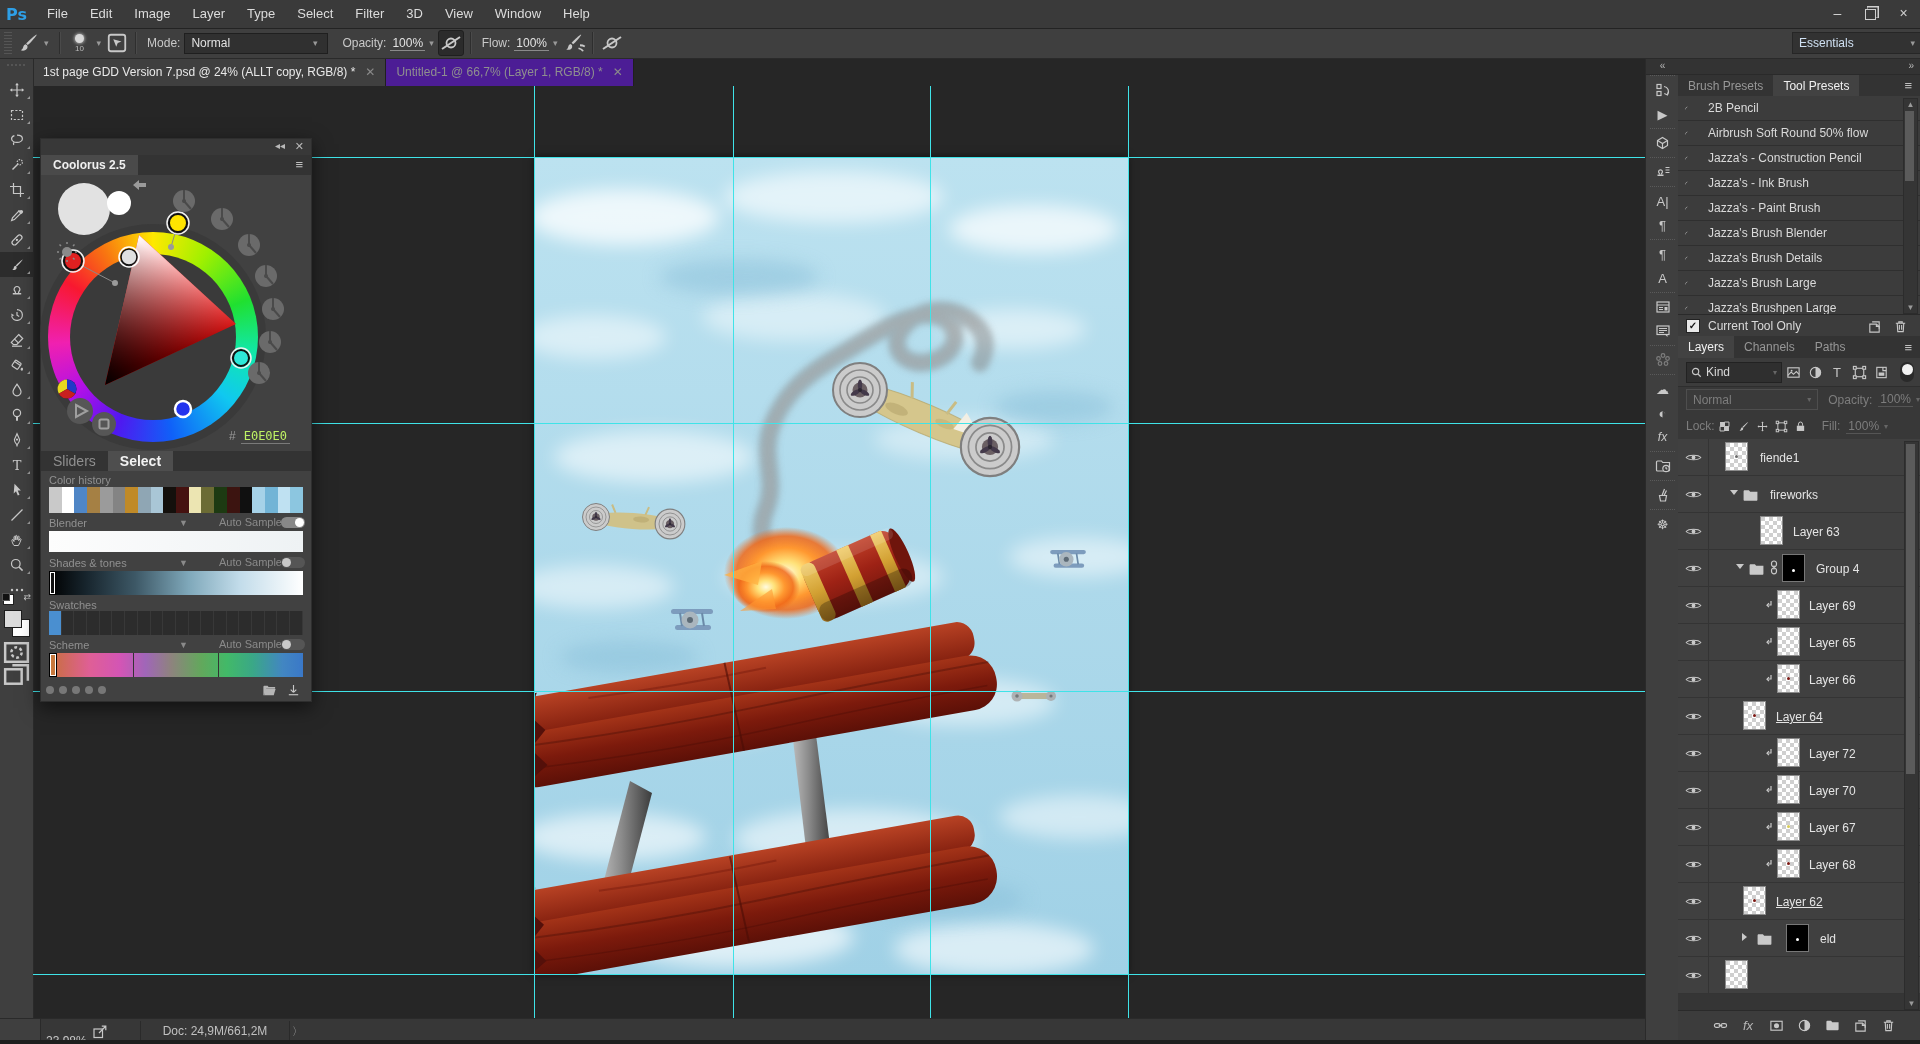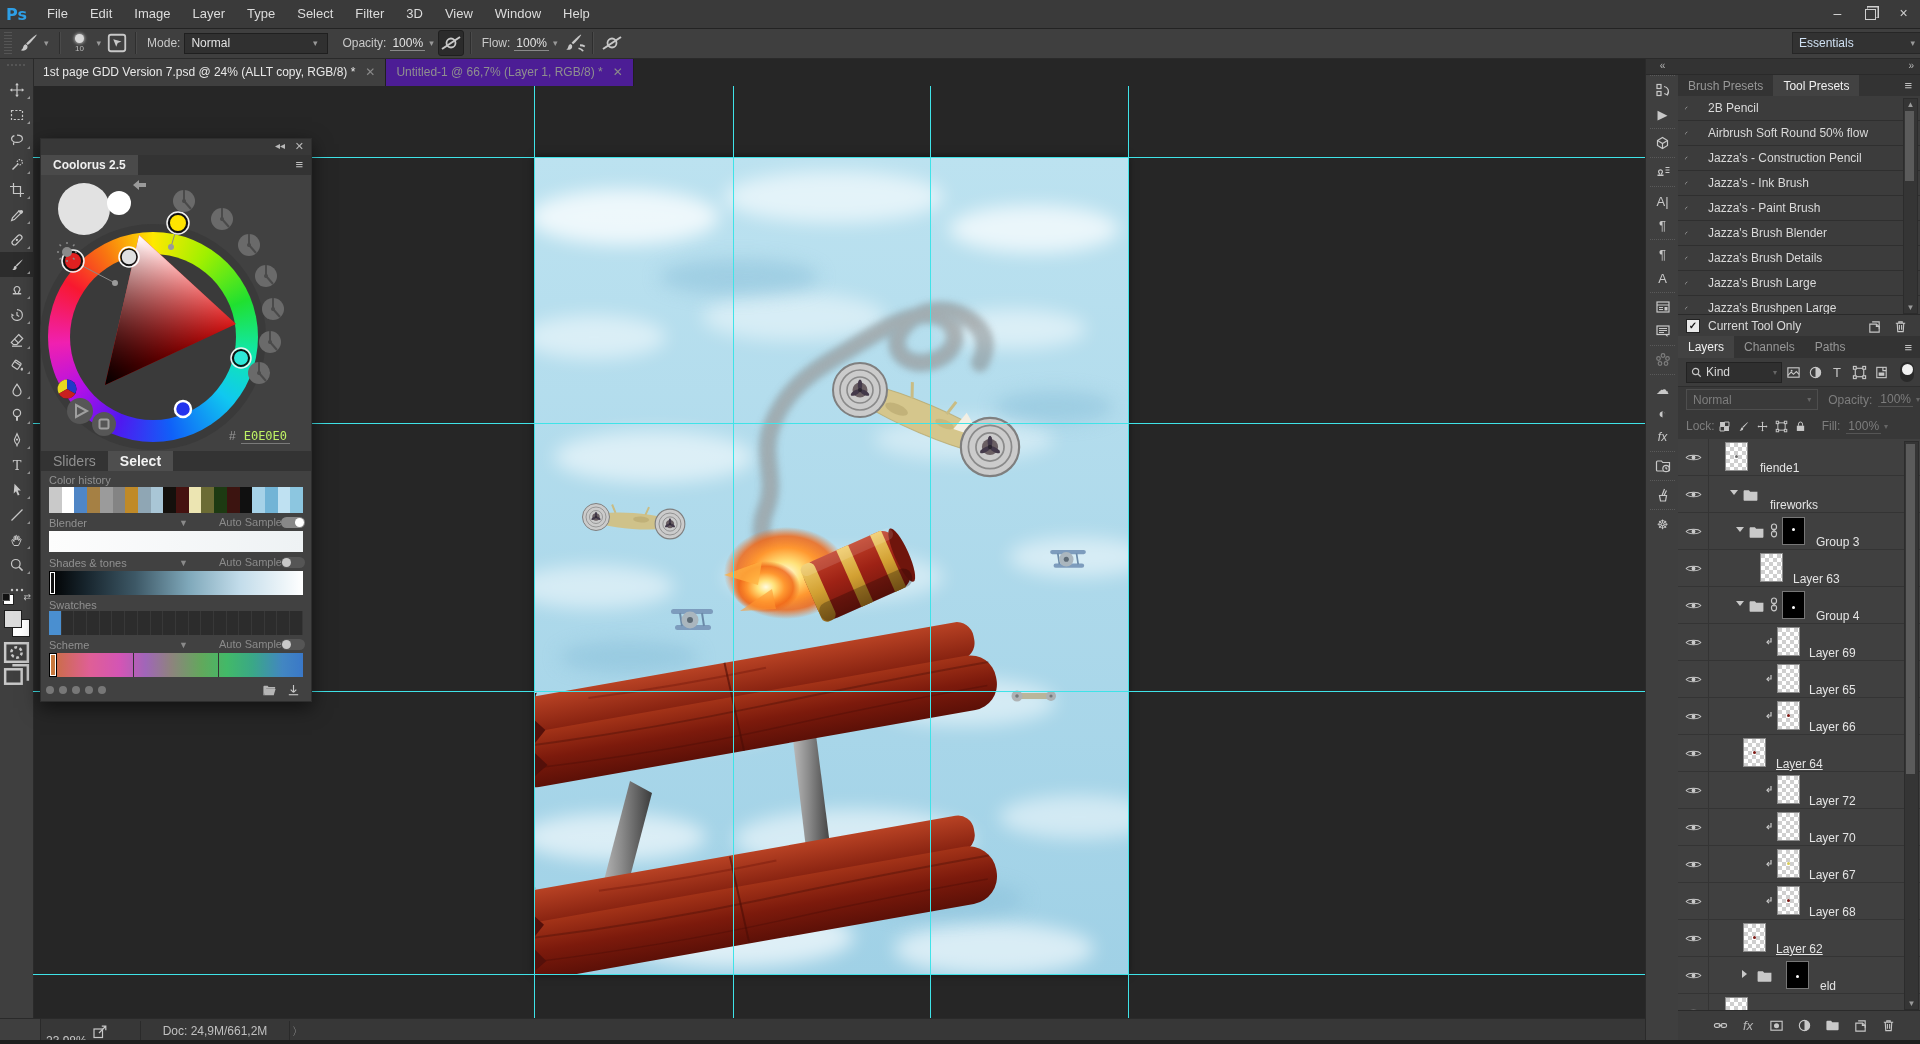--- a/index.html
+++ b/index.html
@@ -136,21 +136,21 @@
   .l-chev.open{border-left:4px solid transparent;border-right:4px solid transparent;border-top:5px solid #c9c9c9}
   .l-chev.closed{border-top:4px solid transparent;border-bottom:4px solid transparent;border-left:5px solid #c9c9c9;top:13px}
   .l-folder{position:absolute;top:11px;width:17px;height:13px}
   .l-chain{position:absolute;top:10px;width:8px;height:15px}
   .l-clip{position:absolute;top:13px;width:10px;height:10px}
   .l-thumb{position:absolute;top:3px;width:23px;height:29px;border:1px solid #8a8a8a;
            background:repeating-conic-gradient(#fff 0% 25%,#cfcfcf 0% 50%) 0 0/8px 8px;box-sizing:border-box}
   .l-thumb .dot{position:absolute;left:50%;top:50%;width:3px;height:3px;margin:-1.5px;border-radius:50%}
   .l-mask{position:absolute;top:4px;width:23px;height:28px;background:#000;border:1px solid #777;box-sizing:border-box}
   .l-mask .mdot{position:absolute;width:3px;height:3px;background:#fff;border-radius:50%}
-  .l-name{position:absolute;top:22px;font-size:12px;color:#e4e4e4;white-space:nowrap}
+  .l-name{position:absolute;top:12px;font-size:12px;color:#e4e4e4;white-space:nowrap}
   .l-name.underline{text-decoration:underline}
   #layers-bottom{position:absolute;left:0;top:952px;width:242px;height:30px;background:#3c3c3c;
                  border-top:1px solid #2a2a2a;display:flex;align-items:center;padding-left:30px;box-sizing:border-box}
   #layers-bottom .icon-btn{margin-right:4px}
   #bottom-strip{position:absolute;left:0;top:1040px;width:1920px;height:4px;background:#1e1e1e;z-index:50}
 
   
   #statusbar{position:absolute;left:0;top:1018px;width:1645px;height:26px;background:#373737;z-index:7;
              border-top:1px solid #2a2a2a}
   #status-left{position:absolute;left:0;top:0;width:40px;height:26px;background:#3f3f3f;border-right:1px solid #2a2a2a}
@@ -979,45 +979,20 @@
         </span>
         <span class="l-name" style="left: 92px;">fireworks</span>
       </div>
       <div class="layer-row">
         <div class="eye-cell">
           <svg viewBox="0 0 18 12" fill="none" stroke="#c9c9c9" stroke-width="1.1">
             <path d="M1 6c2.6-3.3 13.4-3.3 16 0-2.6 3.3-13.4 3.3-16 0z"></path>
             <circle cx="9" cy="6" r="2.1" fill="#c9c9c9" stroke="none"></circle>
           </svg>
         </div>
-        <span class="l-chev open" style="left: 58px;"></span>
-        <span class="l-folder" style="left: 70px;">
-          <svg viewBox="0 0 16 16" fill="none" stroke="#c8c8c8" stroke-width="1.2">
-            <path d="M1.5 4c0-.6.4-1 1-1h4l1.2 1.5h6.8V12c0 .6-.4 1-1 1h-11c-.6 0-1-.4-1-1z" fill="#c9c9c9" stroke="none"></path>
-          </svg>
-        </span>
-        <span class="l-chain" style="left: 92px;">
-          <svg viewBox="0 0 8 15" fill="none" stroke="#c9c9c9" stroke-width="1.2">
-            <rect x="1.5" y="1" width="5" height="5.8" rx="2.5"></rect>
-            <rect x="1.5" y="8" width="5" height="5.8" rx="2.5"></rect>
-            <path d="M4 5.5v4"></path>
-          </svg>
-        </span>
-        <span class="l-mask" style="left: 104px;">
-          <span class="mdot" style="left: 9px; top: 10px;"></span>
-        </span>
-        <span class="l-name" style="left: 138px;">Group 3</span>
-      </div>
-      <div class="layer-row">
-        <div class="eye-cell">
-          <svg viewBox="0 0 18 12" fill="none" stroke="#c9c9c9" stroke-width="1.1">
-            <path d="M1 6c2.6-3.3 13.4-3.3 16 0-2.6 3.3-13.4 3.3-16 0z"></path>
-            <circle cx="9" cy="6" r="2.1" fill="#c9c9c9" stroke="none"></circle>
-          </svg>
-        </div>
         <span class="l-thumb" style="left: 82px;"></span>
         <span class="l-name" style="left: 115px;">Layer 63</span>
       </div>
       <div class="layer-row">
         <div class="eye-cell">
           <svg viewBox="0 0 18 12" fill="none" stroke="#c9c9c9" stroke-width="1.1">
             <path d="M1 6c2.6-3.3 13.4-3.3 16 0-2.6 3.3-13.4 3.3-16 0z"></path>
             <circle cx="9" cy="6" r="2.1" fill="#c9c9c9" stroke="none"></circle>
           </svg>
         </div>

